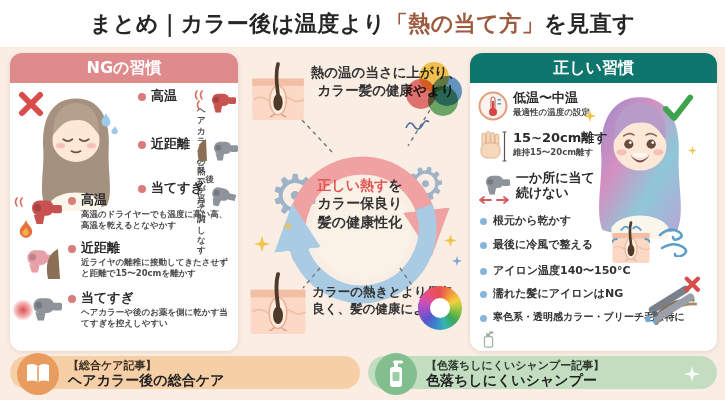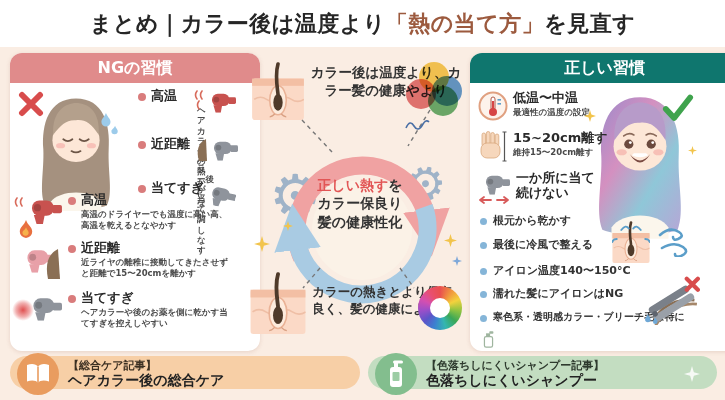--- a/index.html
+++ b/index.html
@@ -8,21 +8,21 @@
   .abs{position:absolute;}
 
   
   .title-band{position:absolute;left:0;top:0;width:725px;height:47px;background:#ffffff;}
   .page-title{position:absolute;left:0;top:0;width:725px;height:47px;line-height:47px;
               text-align:center;font-size:22px;font-weight:bold;color:#262626;letter-spacing:.5px;}
   .title-hl{color:#9C5A3E;}
 
   
   .card{position:absolute;top:53px;background:#fff;border-radius:12px;
-        box-shadow:0 1px 4px rgba(150,90,70,.18);padding-left:22px;}
+        box-shadow:0 1px 4px rgba(150,90,70,.18);}
   .card-ng{left:10px;width:228px;height:298px;}
   .card-ok{left:470px;width:247px;height:298px;}
   .card-hdr{position:absolute;left:0;top:0;width:100%;height:30px;border-radius:12px 12px 0 0;
             color:#fff;font-weight:bold;font-size:16px;text-align:center;line-height:30px;}
   .card-ng .card-hdr{background:#E08B8B;}
   .card-ok .card-hdr{background:#0f766e;}
 
   .dot{display:inline-block;border-radius:50%;flex:none;}
   .ng-dot{width:8px;height:8px;background:#D97C7C;margin:4px 5px 0 0;}
   .ok-dot{width:7px;height:7px;background:#85B5D8;margin:5px 6px 0 0;}
@@ -198,21 +198,21 @@
     </svg>
     <svg class="abs" style="left:14px;top:240px;color:#8F949C;transform:scaleX(-1)" width="38" height="28" viewBox="0 0 44 32">
         <use href="#dryer"></use>
       </svg>
     <div class="glow" style="left:2px;top:246px"></div>
   </div>
 
   <svg class="abs" style="left:252px;top:62px" width="52" height="58" viewBox="0 0 50 56">
       <use href="#follicle"></use>
     </svg>
-  <div class="cap" style="left:310px;top:64px;width:152px;font-size:13.5px">カラー後は温度より、カラー髪の健康やより</div>
+  <div class="cap" style="left:310px;top:64px;width:152px;font-size:13.5px">熱の温の当さに上がり、カラー髪の健康やより</div>
 
   <div class="venn">
     <span style="left:13px;top:0;background:#F4C842"></span>
     <span style="left:0;top:17px;background:#E06767"></span>
     <span style="left:26px;top:14px;background:#4F8FD0"></span>
     <span style="left:22px;top:24px;background:#57A860"></span>
   </div>
 
   <svg class="abs" style="left:265px;top:138px" width="190" height="170" viewBox="0 0 190 170">
     <defs>

